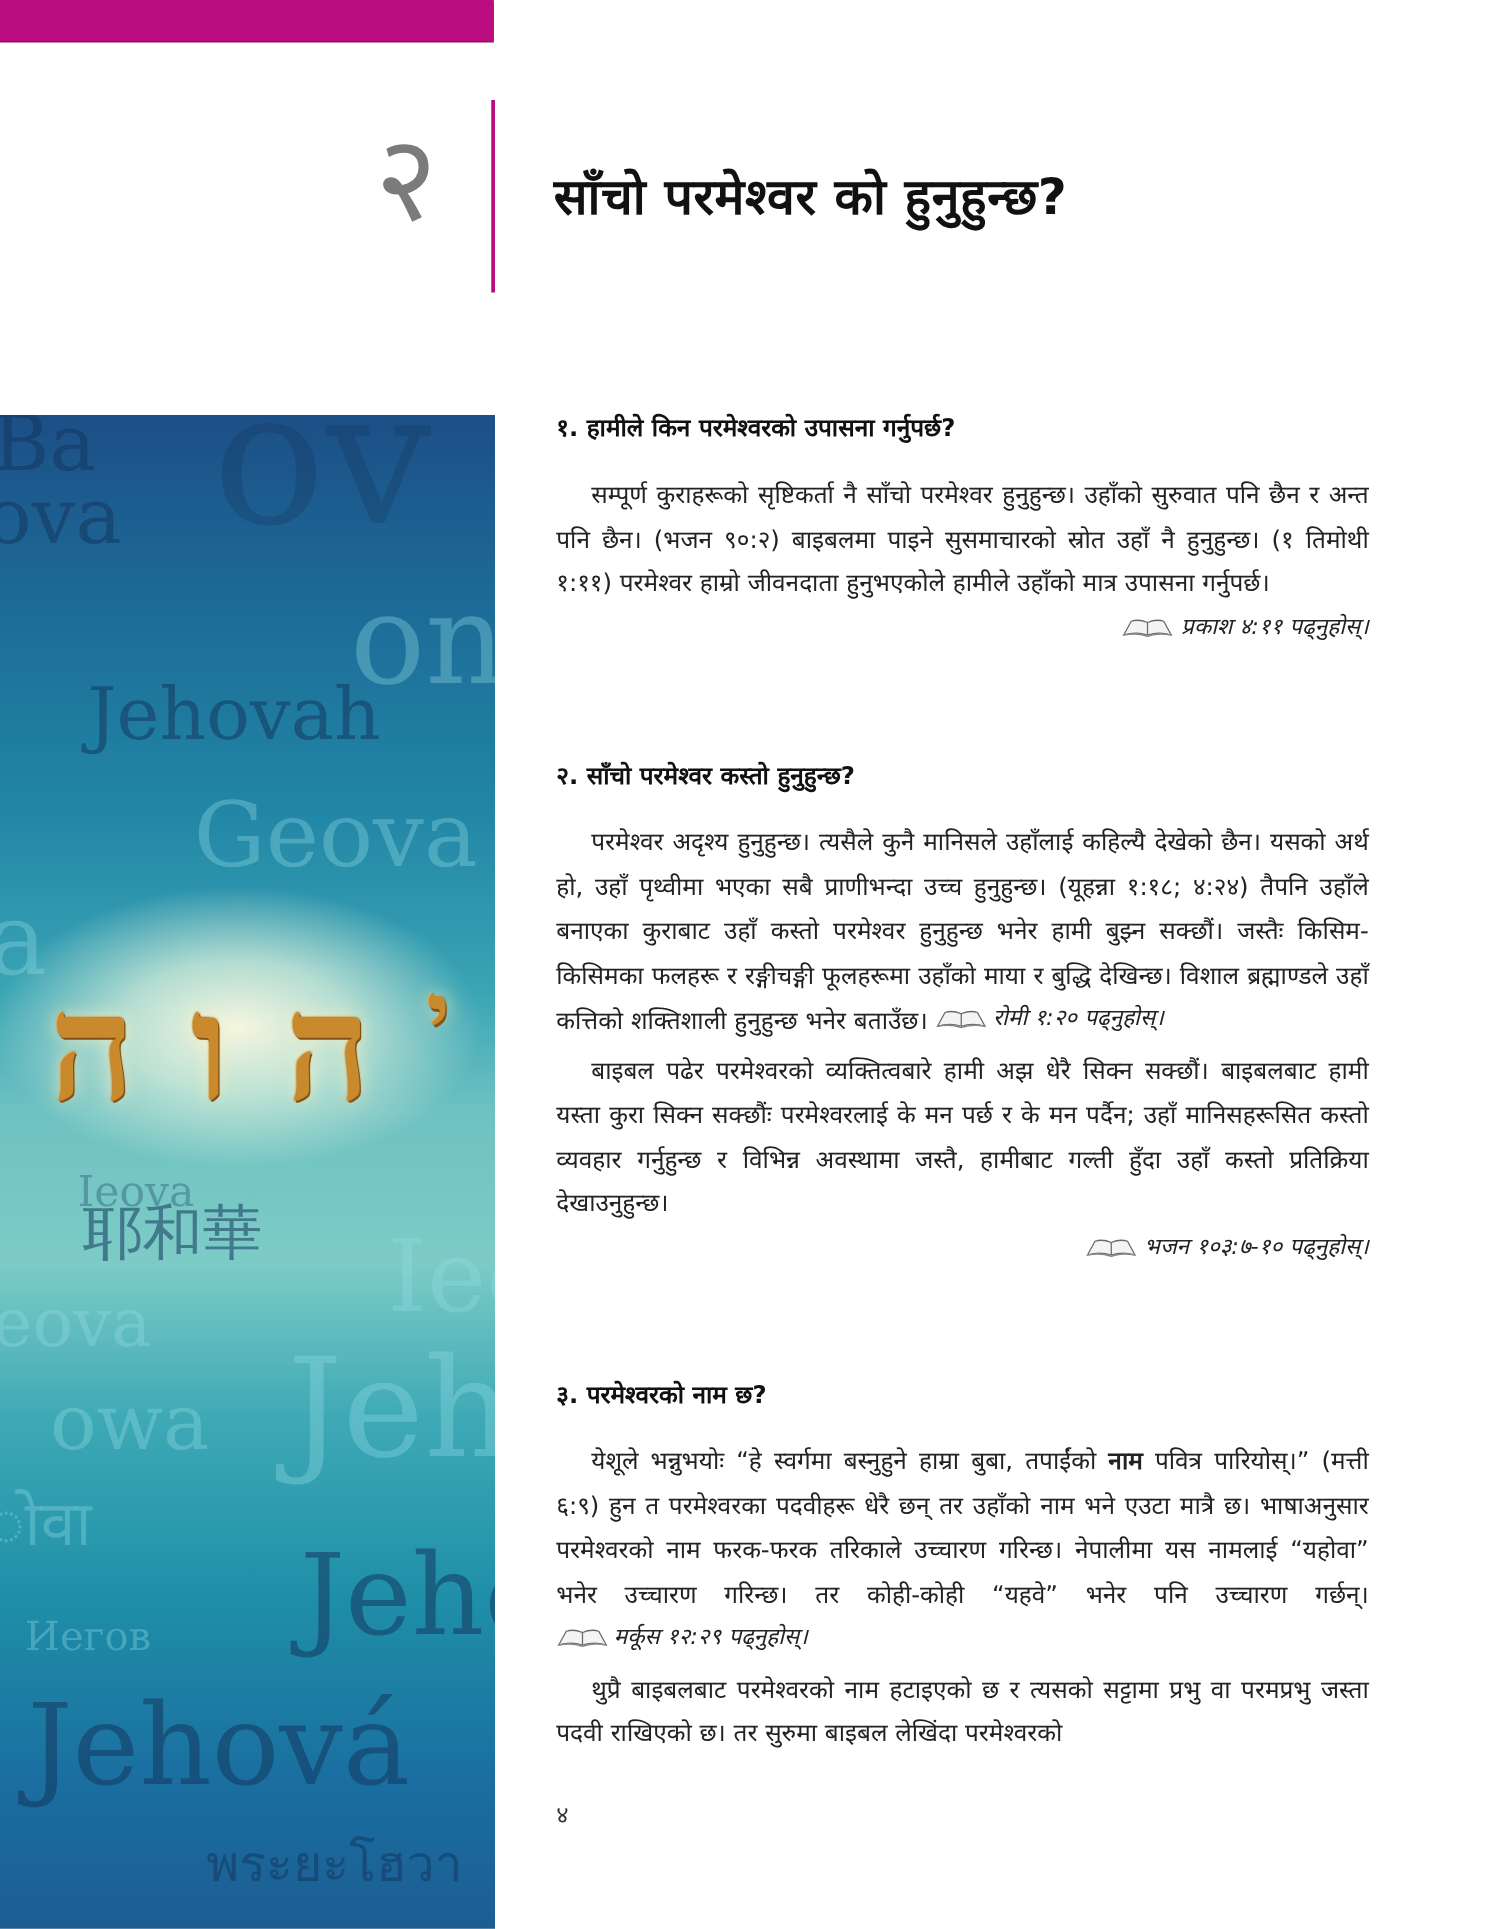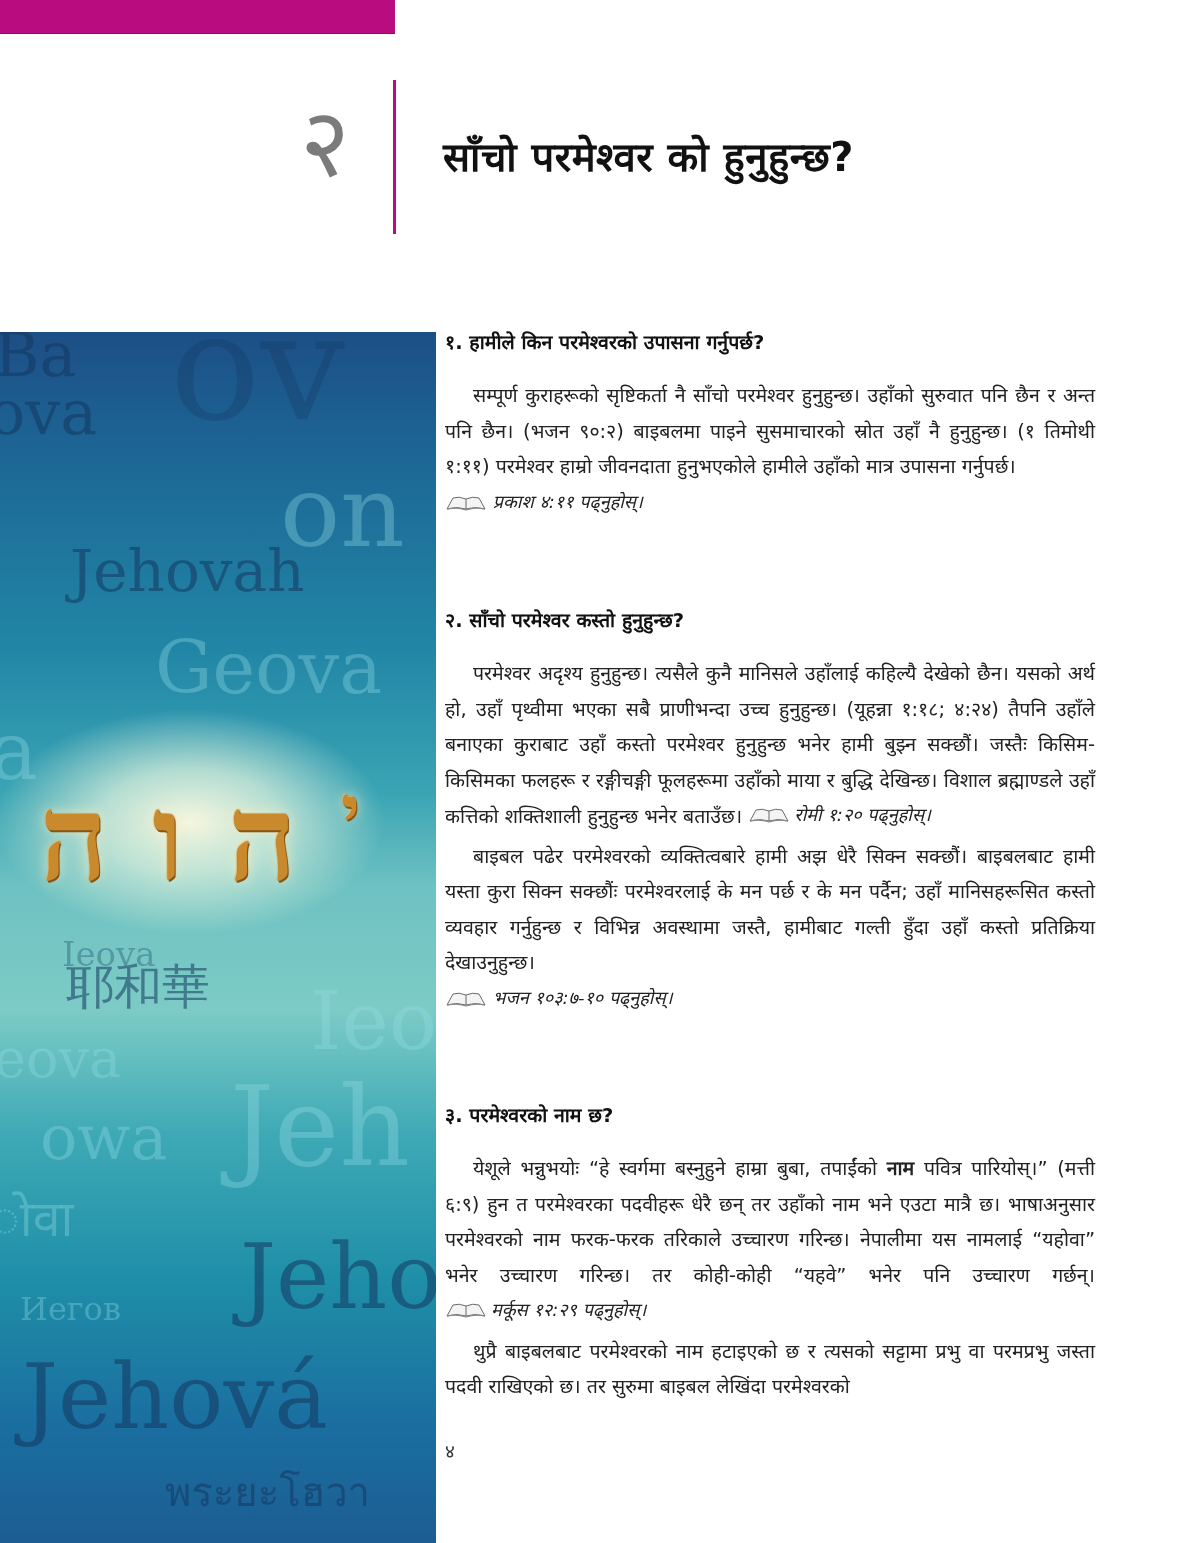--- a/index.html
+++ b/index.html
@@ -22,21 +22,21 @@
       position: absolute; left: 393px; top: 80px; width: 3px; height: 154px;
       background: #b90d7f;
     }
     .page-title {
       position: absolute; left: 443px; top: 128px;
       font-size: 40px; font-weight: bold; color: #111;
       letter-spacing: 0.5px; margin: 0;
     }
     
     .art-panel {
-      position: absolute; left: 0; top: 332px; width: 436px; height: 1211px;
+      position: absolute; left: 0; top: 332px; width: 396px; height: 1211px;
       overflow: hidden;
       background:
         radial-gradient(ellipse 260px 150px at 190px 490px, rgba(255,250,225,0.95) 0%, rgba(220,240,220,0.75) 35%, rgba(150,215,210,0.0) 75%),
         linear-gradient(180deg, #1c4f86 0%, #1d6a97 12%, #2186a6 26%, #3aa4b4 38%, #6fc2c2 46%, #7ccbc6 56%, #3faab6 66%, #1f8fa8 78%, #1a6fa0 90%, #1c5d93 100%);
     }
     .art-panel .bg-word {
       position: absolute; font-family: "DejaVu Serif", serif; white-space: nowrap;
       line-height: 1;
     }
     .bg-word.dark { color: rgba(20,55,95,0.55); }
@@ -68,21 +68,21 @@
     .para + .para { margin-top: 4px; }
     .read-ref {
       font-size: 18px; font-style: italic; color: #222; line-height: 34px;
       display: inline-flex; align-items: center; gap: 4px; white-space: nowrap;
       text-indent: 0;
     }
     .book-icon { display: inline-block; width: 42px; height: 16px; vertical-align: middle; }
     .s1 { position: absolute; top: 0; left: 0; width: 650px; }
     .s2 { position: absolute; top: 278px; left: 0; width: 650px; }
     .s3 { position: absolute; top: 773px; left: 0; width: 650px; }
-    .ref-line { display: block; text-indent: 0; }
+    .ref-line { display: block; text-indent: 0; text-align: right; }
     .bold-word { font-weight: bold; }
     .page-number {
       position: absolute; left: 445px; top: 1438px; font-size: 19px; color: #333;
     }
   </style>
 </head>
 <body>
 
 <div class="top-bar"></div>
 <div class="chapter-number">२</div>

